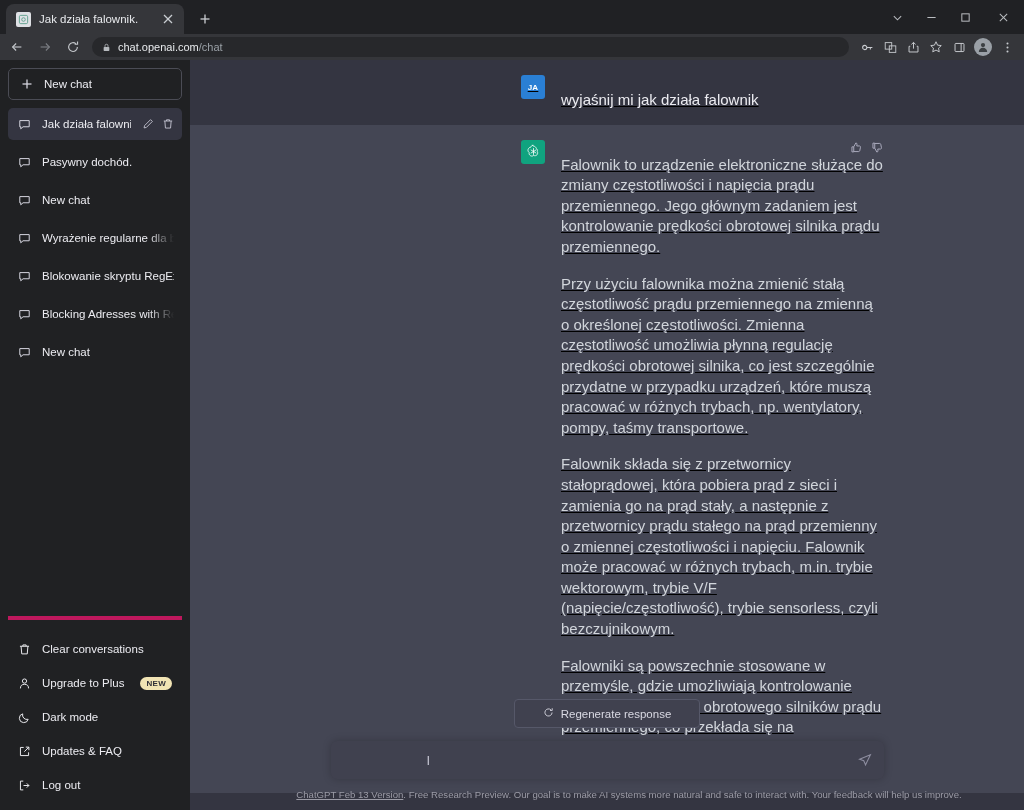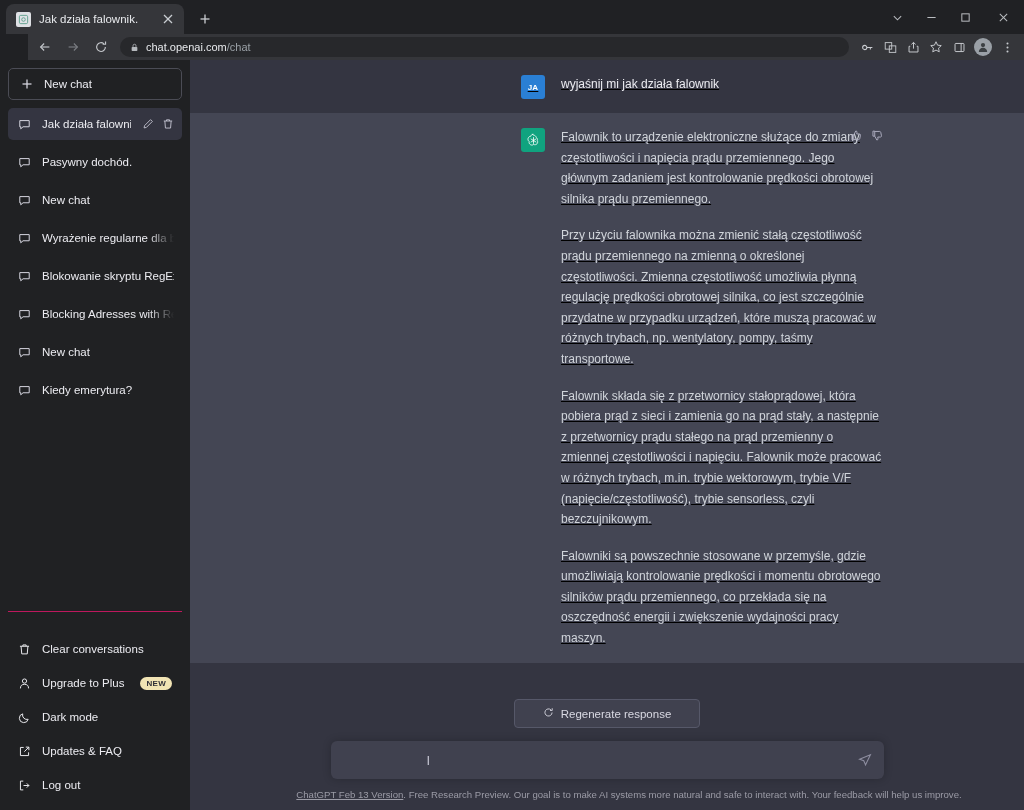--- a/index.html
+++ b/index.html
@@ -52,21 +52,20 @@
     width: 34px; height: 32px;
     display: flex; align-items: center; justify-content: center;
     color: #b9bcc0;
   }
   .winctl-btn.wide { width: 42px; }
 
   .toolbar {
     height: 26px; background: #35363a;
     display: flex; align-items: center; gap: 2px;
     padding: 0 6px 0 4px;
-    margin-left: 28px;
   }
   .nav-btn {
     width: 26px; height: 24px; flex: 0 0 auto;
     display: flex; align-items: center; justify-content: center;
     color: #c3c6ca;
   }
   .nav-btn.dim { color: #7b7e83; }
   .omnibox {
     flex: 1; height: 20px; background: #27282b; border-radius: 11px;
     display: flex; align-items: center; gap: 7px;
@@ -116,21 +115,21 @@
     flex: 1; white-space: nowrap; overflow: hidden;
     min-width: 0; position: relative;
   }
   .chat-label.fade::after {
     content:""; position:absolute; right:0; top:0; bottom:0; width:26px;
     background: linear-gradient(to right, rgba(32,33,35,0), #202123);
   }
   .chat-actions { display: flex; gap: 8px; flex: 0 0 auto; color:#c5c5d2; }
   .chat-actions span { display:flex; align-items:center; }
 
-  .sidebar-bottom { border-top: 1px solid #be185d; padding-top: 20px; flex: 0 0 auto; }
+  .sidebar-bottom { border-top: 4px solid #be185d; padding-top: 12px; flex: 0 0 auto; }
   .menu-item {
     height: 34px; display: flex; align-items: center; gap: 11px;
     padding: 0 10px; color: #ececf1; font-size: 11.5px; border-radius: 5px;
   }
   .menu-ic { flex: 0 0 auto; display:flex; align-items:center; color:#ececf1; }
   .menu-label { flex: 1; }
   .badge-new {
     background: #f1e4b4; color: #2f2f38; font-size: 8px; font-weight: bold;
     border-radius: 9px; padding: 2px 6px; letter-spacing: .3px;
   }
@@ -150,22 +149,23 @@
     width: 24px; height: 24px; border-radius: 3px; flex: 0 0 auto;
     display: flex; align-items: center; justify-content: center;
     font-size: 8px; font-weight: bold; color: #fff;
     margin-top: 1px;
   }
   .avatar-user { background: #2a7fd4; letter-spacing: .2px; }
   .avatar-bot { background: #10a37f; }
   .avatar-bot svg { width: 17px; height: 17px; }
   .msg-body { flex: 1; min-width: 0; }
   .msg-body p {
-    color: #d1d5db; font-size: 12px; line-height: 20.6px;
+    color: #d1d5db; font-size: 15px; line-height: 20.6px;
     margin-bottom: 16px;
+    margin-top: 16px;
   }
   .msg-body p:last-child { margin-bottom: 0; }
   .msg-user .msg-body p { color: #ececf1; }
   .msg-actions {
     position: absolute; right: 140px; top: 16px;
     display: flex; gap: 8px; color: #acacbe;
   }
   .msg-actions span { display: flex; }
 
   .composer-area {
@@ -411,28 +411,20 @@
 
         <div class="chat-item">
           <span class="chat-ic">
             <svg width="13" height="13" viewBox="0 0 16 16" fill="none" stroke="currentColor" stroke-width="1.2">
                 <path d="M2.2 3.2h11.6v7.6H6.2L3.4 13.3v-2.5H2.2z"></path>
               </svg>
           </span>
           <span class="chat-label">New chat</span>
         </div>
 
-        <div class="chat-item">
-          <span class="chat-ic">
-            <svg width="13" height="13" viewBox="0 0 16 16" fill="none" stroke="currentColor" stroke-width="1.2">
-                <path d="M2.2 3.2h11.6v7.6H6.2L3.4 13.3v-2.5H2.2z"></path>
-              </svg>
-          </span>
-          <span class="chat-label">Kiedy emerytura?</span>
-        </div>
 
       </div>
 
       <div class="sidebar-bottom">
         <div class="menu-item">
           <span class="menu-ic">
             <svg width="13" height="13" viewBox="0 0 16 16" fill="none" stroke="currentColor" stroke-width="1.2">
               <line x1="2.4" y1="4" x2="13.6" y2="4"></line>
                 <path d="M3.8 4l.8 9.4h6.8L12.2 4"></path>
                 <path d="M6 4V2.4h4V4"></path>

